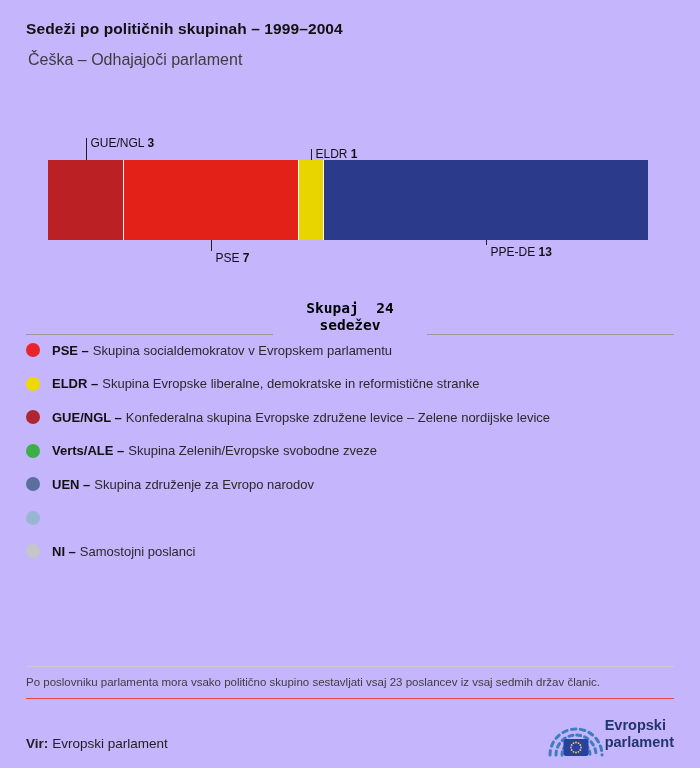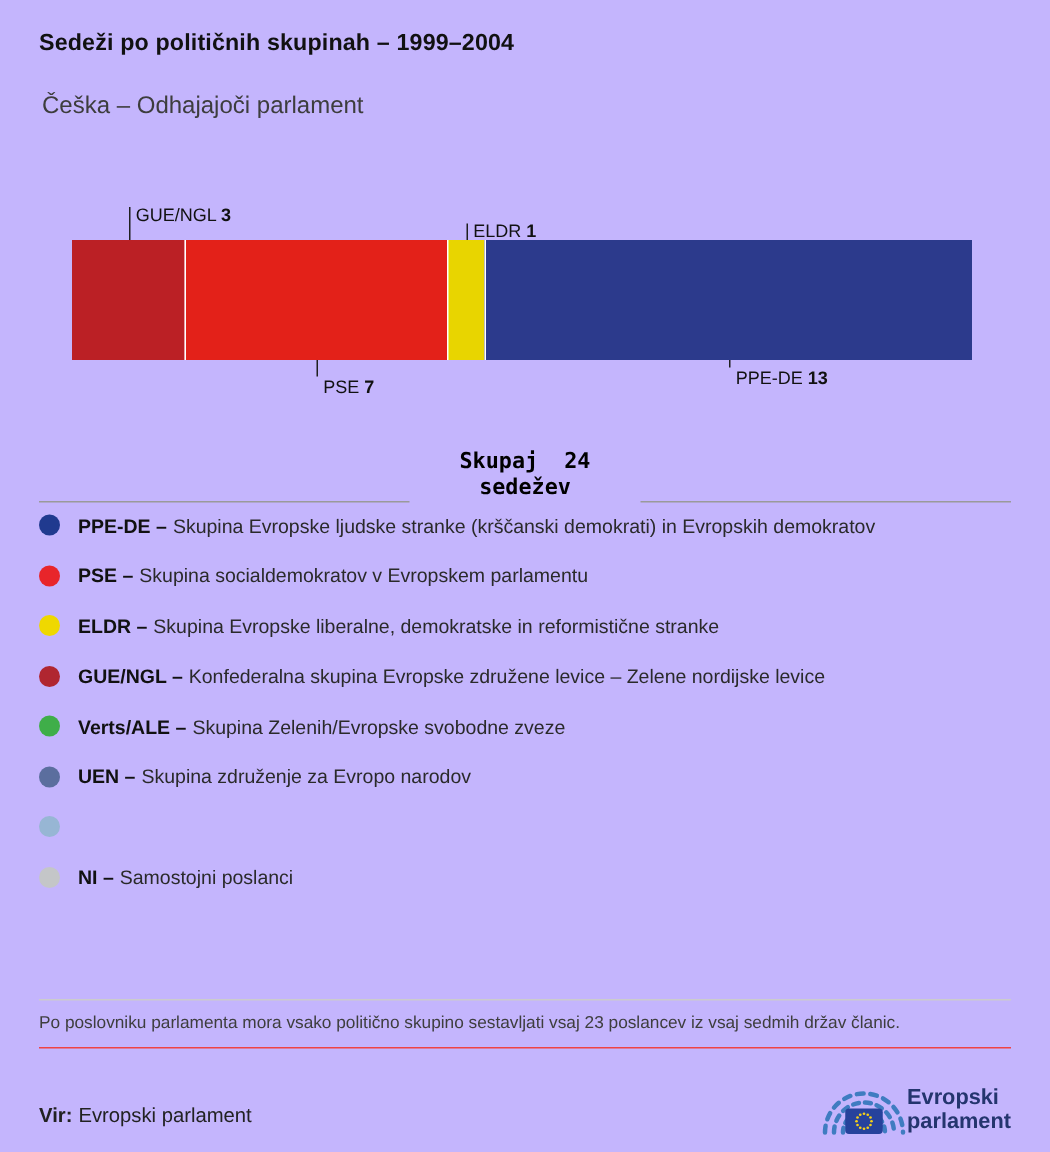--- a/index.html
+++ b/index.html
@@ -2,21 +2,21 @@
 <html><head>
 <meta charset="utf-8">
 <style>
   * { margin:0; padding:0; box-sizing:border-box; }
   html,body { width:700px; height:768px; background:#ffffff; }
   body { font-family:"Liberation Sans", sans-serif; color:#1a1a1a; position:relative; overflow:hidden; }
   .page { position:relative; width:700px; height:768px; background:#c4b5fd; }
 
   .header { position:absolute; top:20px; left:26px; }
   .title { font-size:15.5px; font-weight:bold; color:#111; letter-spacing:.1px; }
-  .subtitle { margin-top:24px; font-size:16px; font-weight:400; color:#3d3d3d; padding-left:2px; }
+  .subtitle { margin-top:13px; font-size:16px; font-weight:400; color:#3d3d3d; padding-left:2px; }
 
   .chart { position:absolute; top:130px; left:48px; width:600px; height:145px; }
   .stacked-bar { position:absolute; top:30px; left:0; width:600px; height:80px; display:flex; }
   .seg { height:100%; }
   .seg + .seg { border-left:1.5px solid #ffffff; }
   .tick { position:absolute; width:1px; background:#1f1f1f; }
   .bar-label { position:absolute; font-size:12px; line-height:13px; color:#111; white-space:nowrap; }
   .bar-label .val { font-weight:bold; }
 
   .total-line { position:absolute; top:300px; left:26px; width:648px; display:flex; align-items:flex-end; }
@@ -30,21 +30,21 @@
   .dot { width:14px; height:14px; border-radius:50%; flex:0 0 14px; margin-right:12px; }
   .legend-text { font-size:13px; color:#2a2a2a; white-space:nowrap; }
   .legend-text .abbr { font-weight:bold; color:#111; margin-right:4px; }
 
   .footnote-block { position:absolute; top:666px; left:26px; width:648px; border-top:1px solid #cccccc; border-bottom:1px solid #ef4444; padding:9px 0 10px; }
   .footnote { font-size:11.5px; color:#3e3e3e; }
 
   .source-row { position:absolute; top:708px; left:26px; width:648px; height:52px; display:flex; justify-content:space-between; align-items:center; }
   .source-text { font-size:13.5px; color:#222;margin-top:19px; }
   .source-text .vir { font-weight:bold; margin-right:4px; }
-  .logo { display:flex; align-items:flex-end; }
+  .logo { display:flex; align-items:center; }
   .logo-text { font-size:14.5px; font-weight:bold; color:#24356e; line-height:1.15; }
 </style>
 </head>
 <body>
 
 <div class="page">
 
   <div class="header">
     <div class="title">Sedeži po političnih skupinah – 1999–2004</div>
     <div class="subtitle">Češka – Odhajajoči parlament</div>
@@ -73,24 +73,20 @@
     <div class="rule"></div>
     <div class="total-text">
       <div>Skupaj  24</div>
       <div>sedežev</div>
     </div>
     <div class="rule"></div>
   </div>
 
   <div class="legend">
     <div class="legend-list">
-  <div class="legend-row">
-    <span class="dot" style="background: rgb(32, 58, 143);"></span>
-    <span class="legend-text"><span class="abbr">PPE-DE –</span><span class="desc">Skupina Evropske ljudske stranke (krščanski demokrati) in Evropskih demokratov</span></span>
-  </div>
 
   <div class="legend-row">
     <span class="dot" style="background: rgb(232, 37, 42);"></span>
     <span class="legend-text"><span class="abbr">PSE –</span><span class="desc">Skupina socialdemokratov v Evropskem parlamentu</span></span>
   </div>
 
   <div class="legend-row">
     <span class="dot" style="background: rgb(239, 216, 0);"></span>
     <span class="legend-text"><span class="abbr">ELDR –</span><span class="desc">Skupina Evropske liberalne, demokratske in reformistične stranke</span></span>
   </div>

